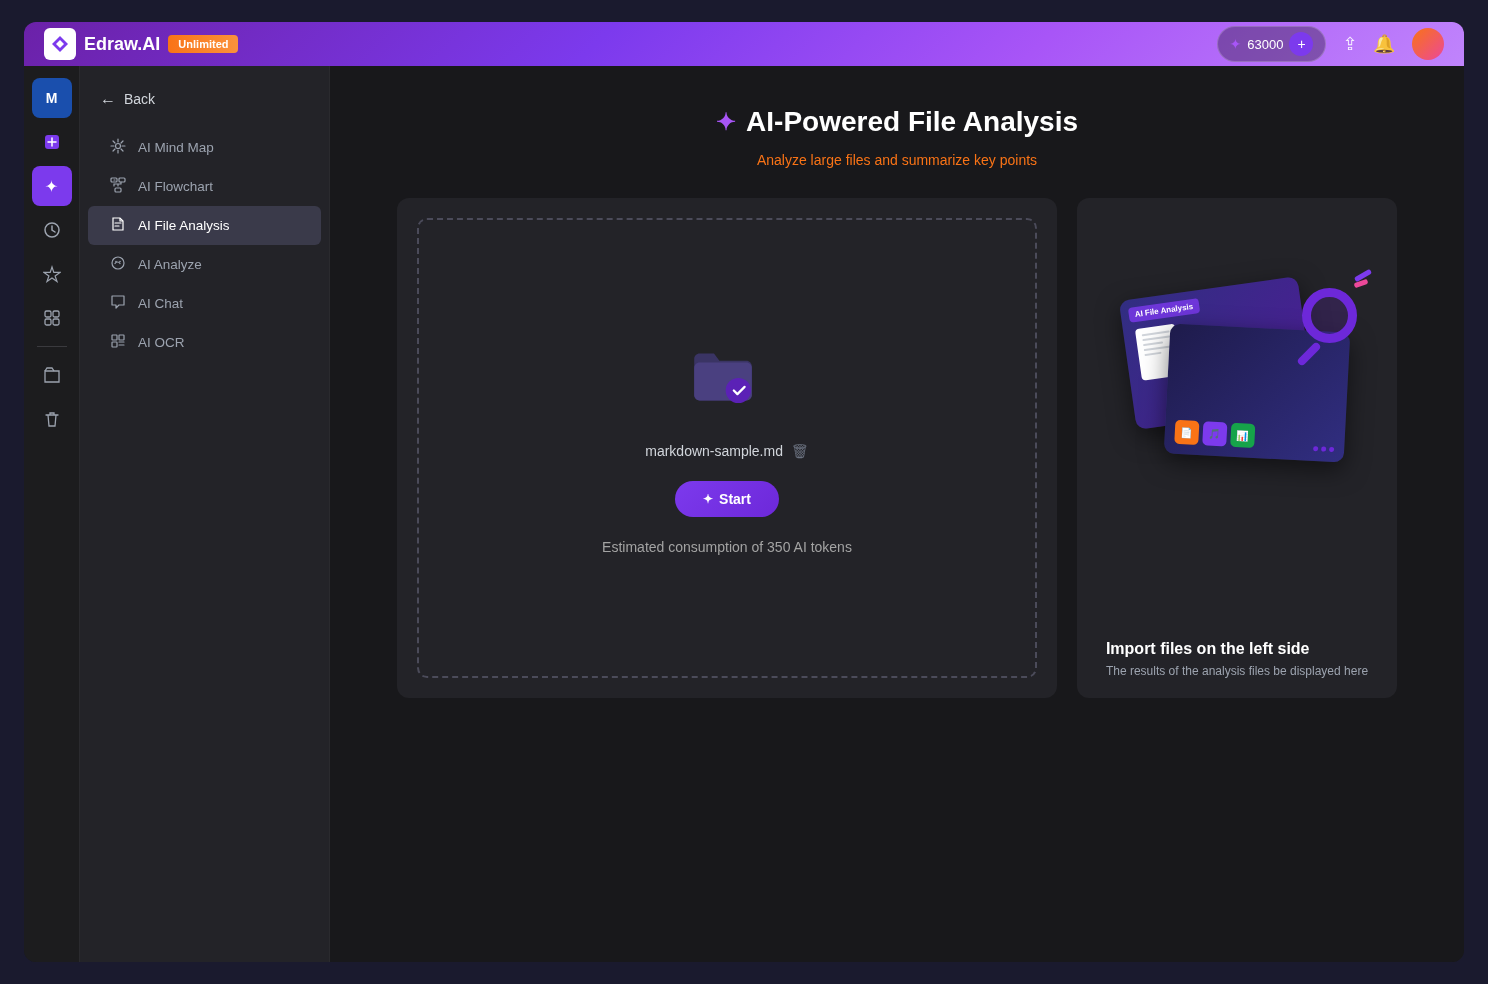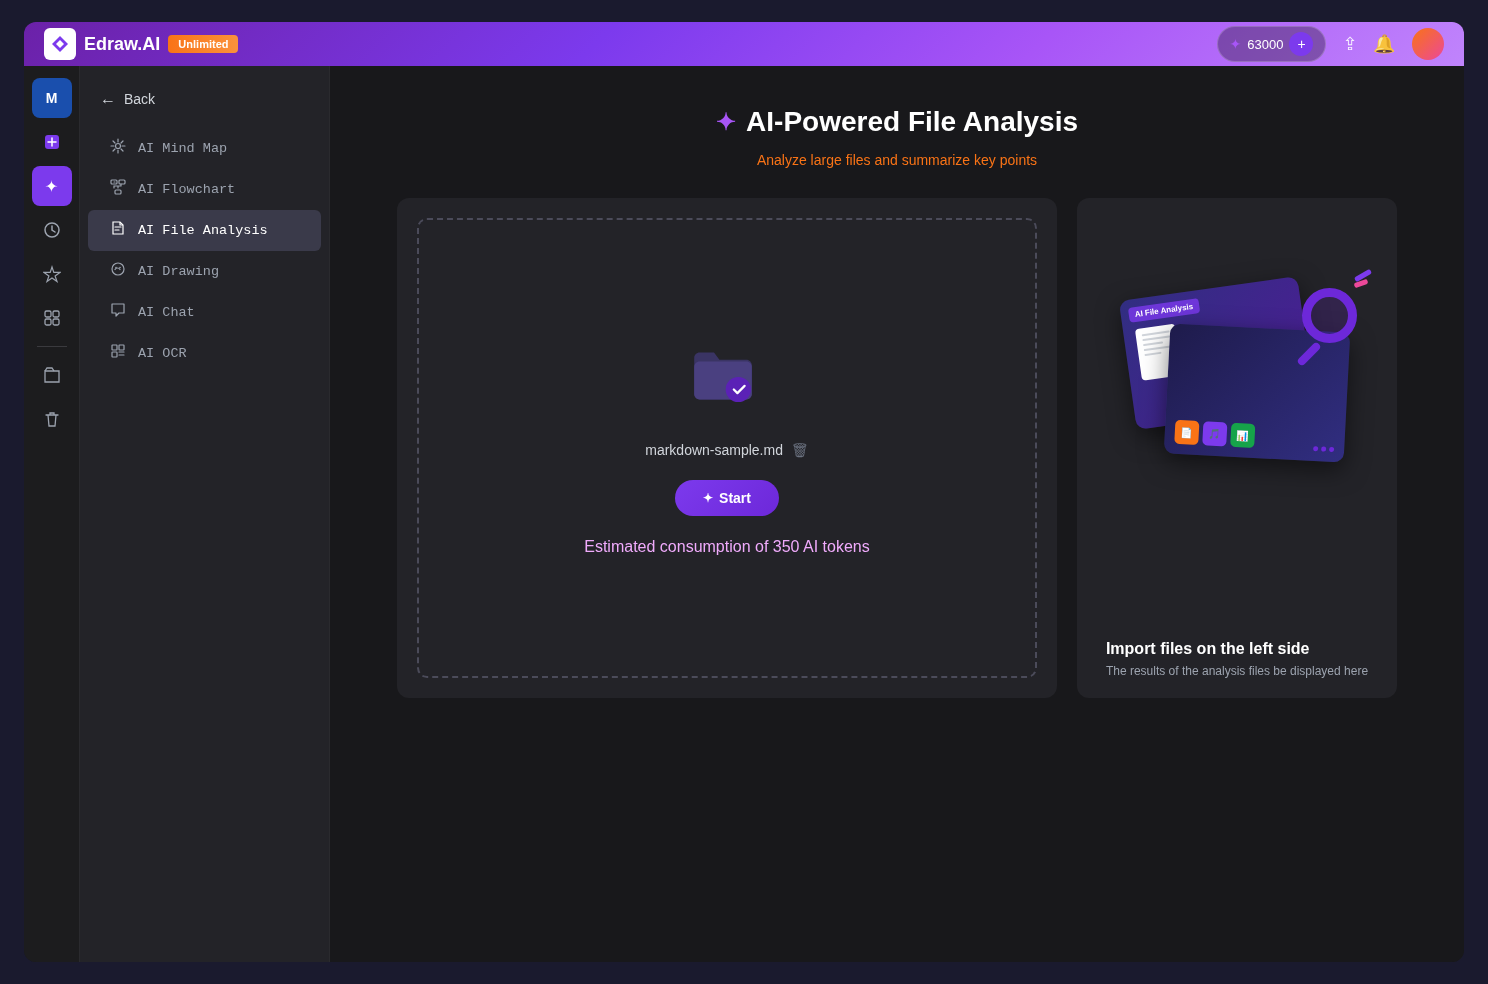--- a/index.html
+++ b/index.html
@@ -204,21 +204,20 @@
       display: flex;
       align-items: center;
       gap: 10px;
       padding: 10px 20px;
       color: #9ca3af;
       font-size: 13.5px;
       cursor: pointer;
       border-radius: 6px;
       margin: 0 8px;
       transition: background 0.2s;
-      font-family: Liberation Mono, monospace;
     }
 
     .nav-item.active {
       background: #3a3a4a;
       color: white;
     }
 
     .nav-icon {
       font-size: 15px;
       width: 20px;
@@ -331,22 +330,22 @@
       display: flex;
       align-items: center;
       gap: 6px;
     }
 
     .btn-sparkle {
       font-size: 12px;
     }
 
     .token-estimate {
-      color: #f0abfc;
-      font-size: 16px;
+      color: #a3a3a3;
+      font-size: 14px;
     }
 
     
     .preview-panel {
       width: 320px;
       background: #232328;
       border-radius: 12px;
       display: flex;
       flex-direction: column;
       align-items: center;
@@ -550,21 +549,21 @@
 
       <div class="nav-item">
         <span class="nav-icon">
           <svg width="16" height="16" viewBox="0 0 16 16" fill="none">
             <circle cx="8" cy="8" r="6" stroke="#9ca3af" stroke-width="1.2"></circle>
             <path d="M5 8.5c1-2 4-2 5 0" stroke="#9ca3af" stroke-width="1.2" stroke-linecap="round"></path>
             <circle cx="6" cy="6.5" r="0.8" fill="#9ca3af"></circle>
             <circle cx="10" cy="6.5" r="0.8" fill="#9ca3af"></circle>
           </svg>
         </span>
-        <span>AI Drawing</span>
+        <span>AI Analyze</span>
       </div>
 
       <div class="nav-item">
         <span class="nav-icon">
           <svg width="16" height="16" viewBox="0 0 16 16" fill="none">
             <path d="M2 2h12v9H9l-3 3v-3H2V2z" stroke="#9ca3af" stroke-width="1.2" stroke-linejoin="round"></path>
           </svg>
         </span>
         <span>AI Chat</span>
       </div>

